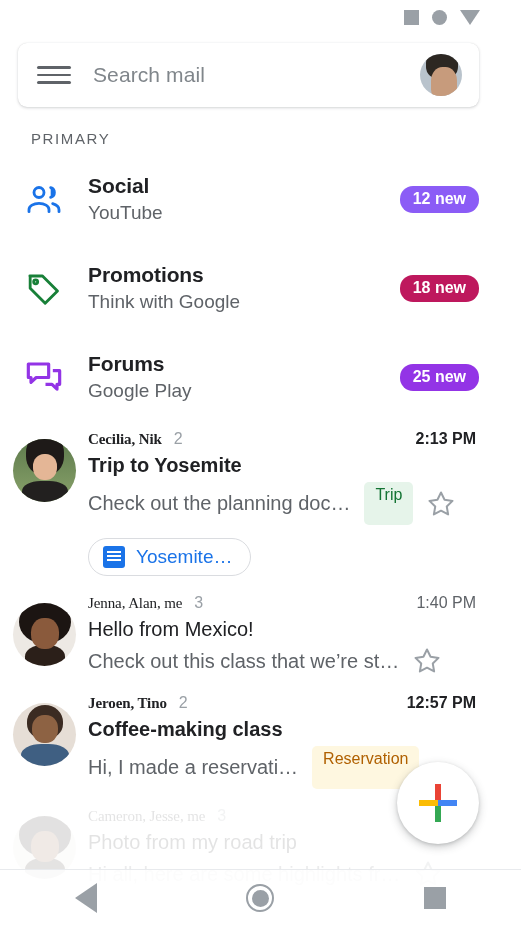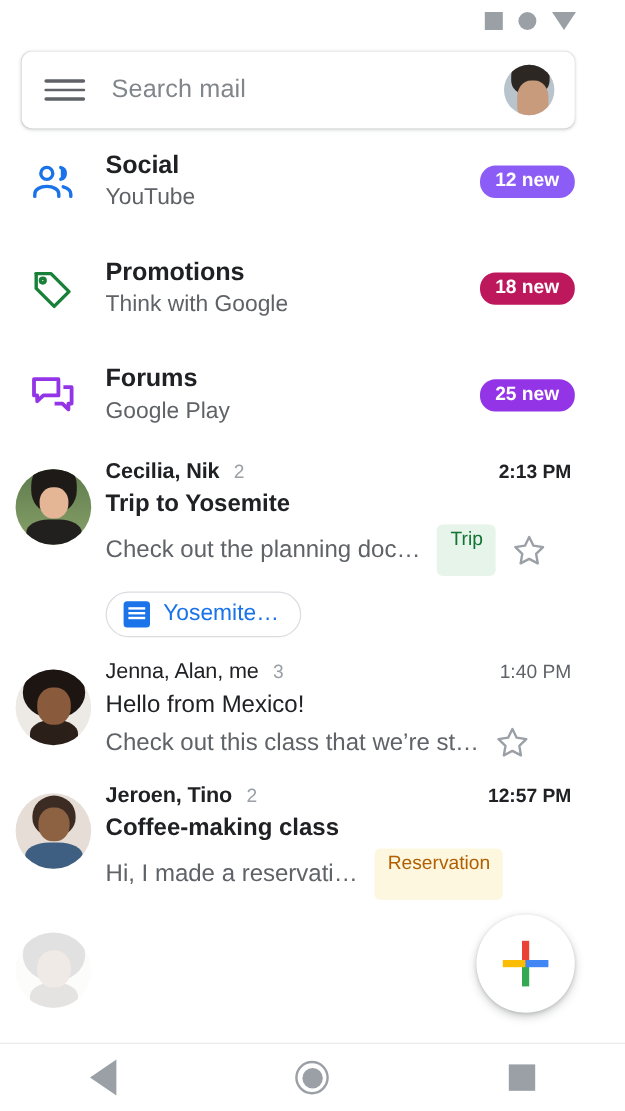--- a/index.html
+++ b/index.html
@@ -87,21 +87,21 @@
     border-radius:45% 45% 0 0;}
   .av-jeroen{background:#e6ded6;}
   .av-jeroen::before{content:"";position:absolute;left:14px;top:2px;width:36px;height:34px;
     border-radius:50% 50% 45% 45%;background:#3b2b22;}
   .av-jeroen::after{content:"";position:absolute;left:19px;top:12px;width:26px;height:28px;
     border-radius:46%;background:#8d6243;}
   .av-jeroen i{position:absolute;left:8px;top:41px;width:48px;height:26px;background:#3f5f82;
     border-radius:42% 42% 0 0;}
   .mail-mid { flex:1; min-width:0; padding-right:4px; }
   .mail-line1 { display:flex; align-items:baseline; }
-  .mail-sender { font-size:18px; color:#202124; letter-spacing:-.1px; }
+  .mail-sender { font-size:15px; color:#202124; letter-spacing:-.1px;font-family:Liberation Serif, serif; }
   .mail-sender.unread { font-weight:700; }
   .mail-count { font-size:16px; color:#9aa0a6; margin-left:12px; }
   .mail-time { font-size:16px; font-weight:700; color:#202124; margin-left:auto;
     padding-right:17px; white-space:nowrap; }
   .mail-time.read { font-weight:400; color:#5f6368; }
   .mail-subject { font-size:20px; color:#202124; margin-top:4px; line-height:1.3; }
   .mail-subject.unread { font-weight:700; }
   .mail-snipline { display:flex; align-items:center; margin-top:4px; }
   .mail-snippet { font-size:20px; color:#5f6368; white-space:nowrap;
     overflow:hidden; text-overflow:ellipsis; }
@@ -171,20 +171,21 @@
       <div class="hamburger">
         <span></span>
           <span></span>
           <span></span>
       </div>
       <div class="search-text">Search mail</div>
       <div class="avatar-sb"></div>
     </div>
   </div>
 
+  <div class="section-hd">PRIMARY</div>
 
   <div class="cat-row">
     <div class="cat-icon">
       <svg width="40" height="40" viewBox="0 0 24 24" fill="none" stroke="#1a73e8" stroke-width="1.7" stroke-linecap="round" stroke-linejoin="round">
         <circle cx="9" cy="7.5" r="3"></circle>
         <path d="M3 19v-1.2c0-2.2 2.7-3.8 6-3.8s6 1.6 6 3.8V19"></path>
         <path d="M16 4.6a3 3 0 0 1 0 5.8" fill="#1a73e8"></path>
         <path d="M17.2 14.2c2 .6 3.8 1.9 3.8 3.6V19"></path>
       </svg>
     </div>
@@ -295,20 +296,36 @@
       </div>
     </div>
   </div>
 
   <div class="mail-row faded">
     <div class="mail-av">
       <div class="av av-jenna">
           <i></i>
         </div>
     </div>
+    <div class="mail-mid">
+      <div class="mail-line1">
+        <span class="mail-sender">Cameron, Jesse, me</span>
+        <span class="mail-count">3</span>
+        <span class="mail-time read">Apr 28</span>
+      </div>
+      <div class="mail-subject">Photo from my road trip</div>
+      <div class="mail-snipline">
+        <span class="mail-snippet">Hi all, here are some highlights fr…</span>
+        <span class="star">
+          <svg viewBox="0 0 24 24" fill="none" stroke="#9aa0a6" stroke-width="1.6" stroke-linejoin="round">
+            <path d="M12 2.8l2.85 5.78 6.38.93-4.62 4.5 1.09 6.35L12 17.36l-5.7 3L7.39 14 2.77 9.51l6.38-.93z"></path>
+          </svg>
+        </span>
+      </div>
+    </div>
   </div>
 
   <div class="fab">
     <div class="plus">
       <span class="p-up"></span>
         <span class="p-dn"></span>
         <span class="p-lf"></span>
         <span class="p-rt"></span>
     </div>
   </div>

